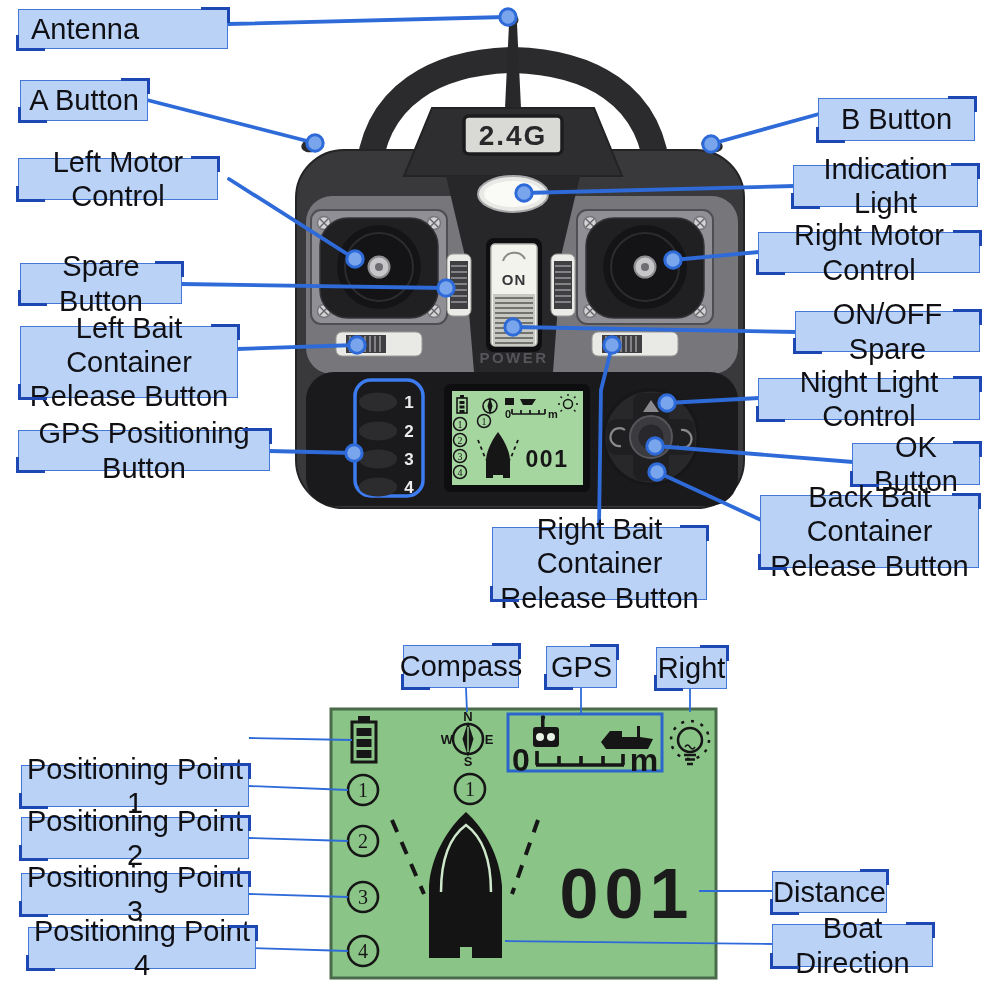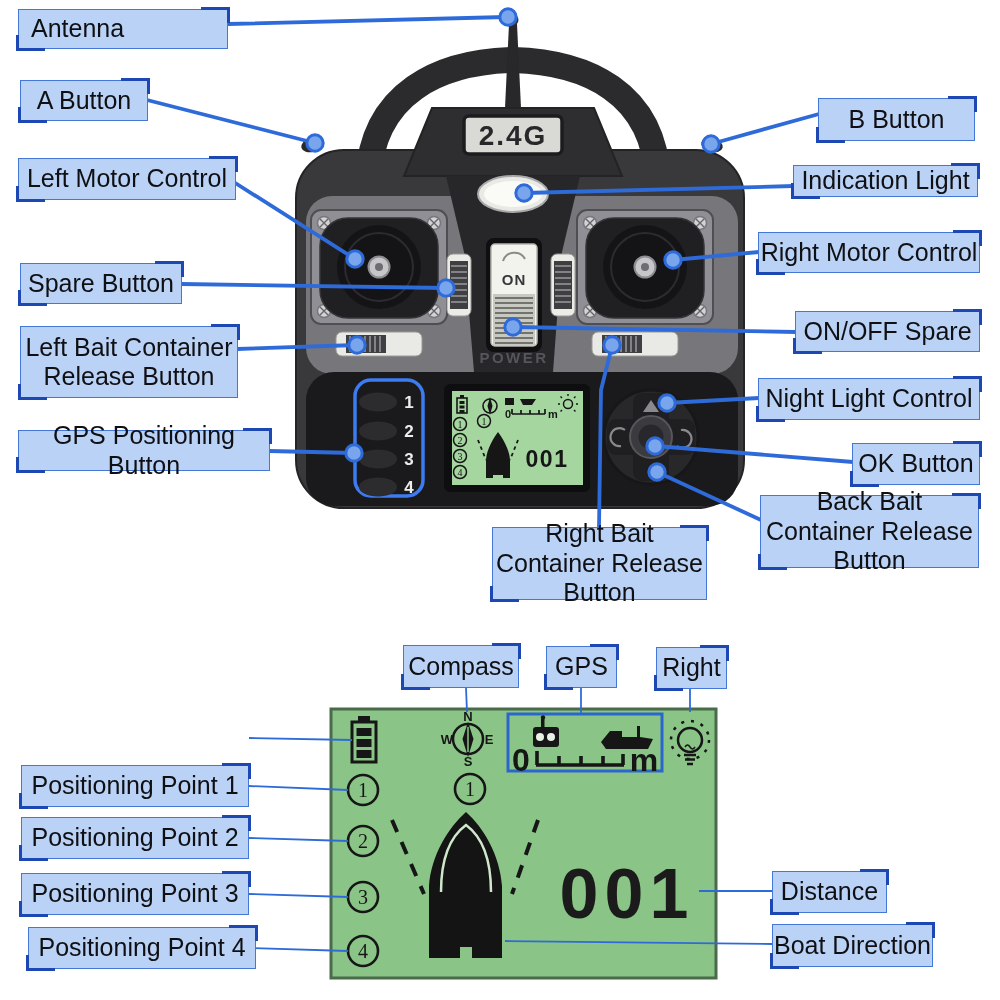--- a/index.html
+++ b/index.html
@@ -2,21 +2,21 @@
 <html style="--label_bg: #b9d2f6; --label_border: #4377d8; --label_bracket: #1d47b2; --connector: #2e6bd9; --dot_fill: #79a5ec; --screen_bg: #8ac487; --screen_border: #4a6b4a; --gps_box_border: #2a66cc; --mini_screen_bg: #a6d6a0; --group_outline: #3d7bf0; --ink: #161616;"><head>
 <meta charset="utf-8">
 <style>
   html,body{margin:0;padding:0;background:#fff;}
   .stage{position:relative;width:1000px;height:1000px;background:#ffffff;overflow:hidden;
          font-family:"Liberation Sans",sans-serif;}
   .stage svg{position:absolute;left:0;top:0;z-index:1;}
   .callout{position:absolute;z-index:2;box-sizing:border-box;
            background:var(--label_bg);border:1.6px solid var(--label_border);
            display:flex;align-items:center;justify-content:center;text-align:center;
-           font-size:25px;line-height:1.18;color:#101014;}
+           font-size:29px;line-height:1.18;color:#101014;}
   .callout::before{content:"";position:absolute;top:-3px;right:-3px;width:26px;height:13px;
            border-top:3px solid var(--label_bracket);border-right:3px solid var(--label_bracket);}
   .callout::after{content:"";position:absolute;bottom:-3px;left:-3px;width:26px;height:13px;
            border-bottom:3px solid var(--label_bracket);border-left:3px solid var(--label_bracket);}
   .align-left{justify-content:flex-start;padding-left:12px;text-align:left;}
   svg text{font-family:"Liberation Sans",sans-serif;}
   svg text.serifd{font-family:"Liberation Serif",serif;}
   .ink{fill:var(--ink);}
   .cline{stroke:var(--connector);stroke-width:3.8;fill:none;stroke-linecap:round;}
   .cline-thin{stroke:var(--connector);stroke-width:1.8;fill:none;}
@@ -300,26 +300,26 @@
     <circle class="cdot" cx="513" cy="327" r="8.2"></circle>
     <circle class="cdot" cx="667" cy="403" r="8.2"></circle>
     <circle class="cdot" cx="655" cy="446" r="8.2"></circle>
     <circle class="cdot" cx="657" cy="472" r="8.2"></circle>
     <circle class="cdot" cx="612" cy="345" r="8.2"></circle>
   </g>
 </svg>
 
 <div class="callout align-left" style="left:18px;top:9px;width:210px;height:40px">Antenna</div>
 <div class="callout" style="left:20px;top:80px;width:128px;height:41px">A Button</div>
-<div class="callout" style="left:18px;top:158px;width:218px;height:42px">Left Motor Control</div>
+<div class="callout" style="left:18px;top:158px;width:200px;height:42px">Left Motor Control</div>
 <div class="callout" style="left:20px;top:263px;width:162px;height:41px">Spare Button</div>
 <div class="callout" style="left:20px;top:326px;width:218px;height:72px">Left Bait Container Release Button</div>
 <div class="callout" style="left:18px;top:430px;width:252px;height:41px">GPS Positioning Button</div>
 <div class="callout" style="left:818px;top:98px;width:157px;height:43px">B Button</div>
-<div class="callout" style="left:793px;top:165px;width:185px;height:32px">Indication Light</div>
+<div class="callout" style="left:793px;top:165px;width:185px;height:42px">Indication Light</div>
 <div class="callout" style="left:758px;top:232px;width:222px;height:41px">Right Motor Control</div>
 <div class="callout" style="left:795px;top:311px;width:185px;height:41px">ON/OFF Spare</div>
 <div class="callout" style="left:758px;top:378px;width:222px;height:42px">Night Light Control</div>
 <div class="callout" style="left:852px;top:443px;width:128px;height:42px">OK Button</div>
 <div class="callout" style="left:760px;top:495px;width:219px;height:73px">Back Bait Container Release Button</div>
 <div class="callout" style="left:492px;top:527px;width:215px;height:73px">Right Bait Container Release Button</div>
 
 <div class="callout" style="left:403px;top:645px;width:116px;height:43px">Compass</div>
 <div class="callout" style="left:546px;top:646px;width:71px;height:42px">GPS</div>
 <div class="callout" style="left:656px;top:647px;width:71px;height:42px">Right</div>

